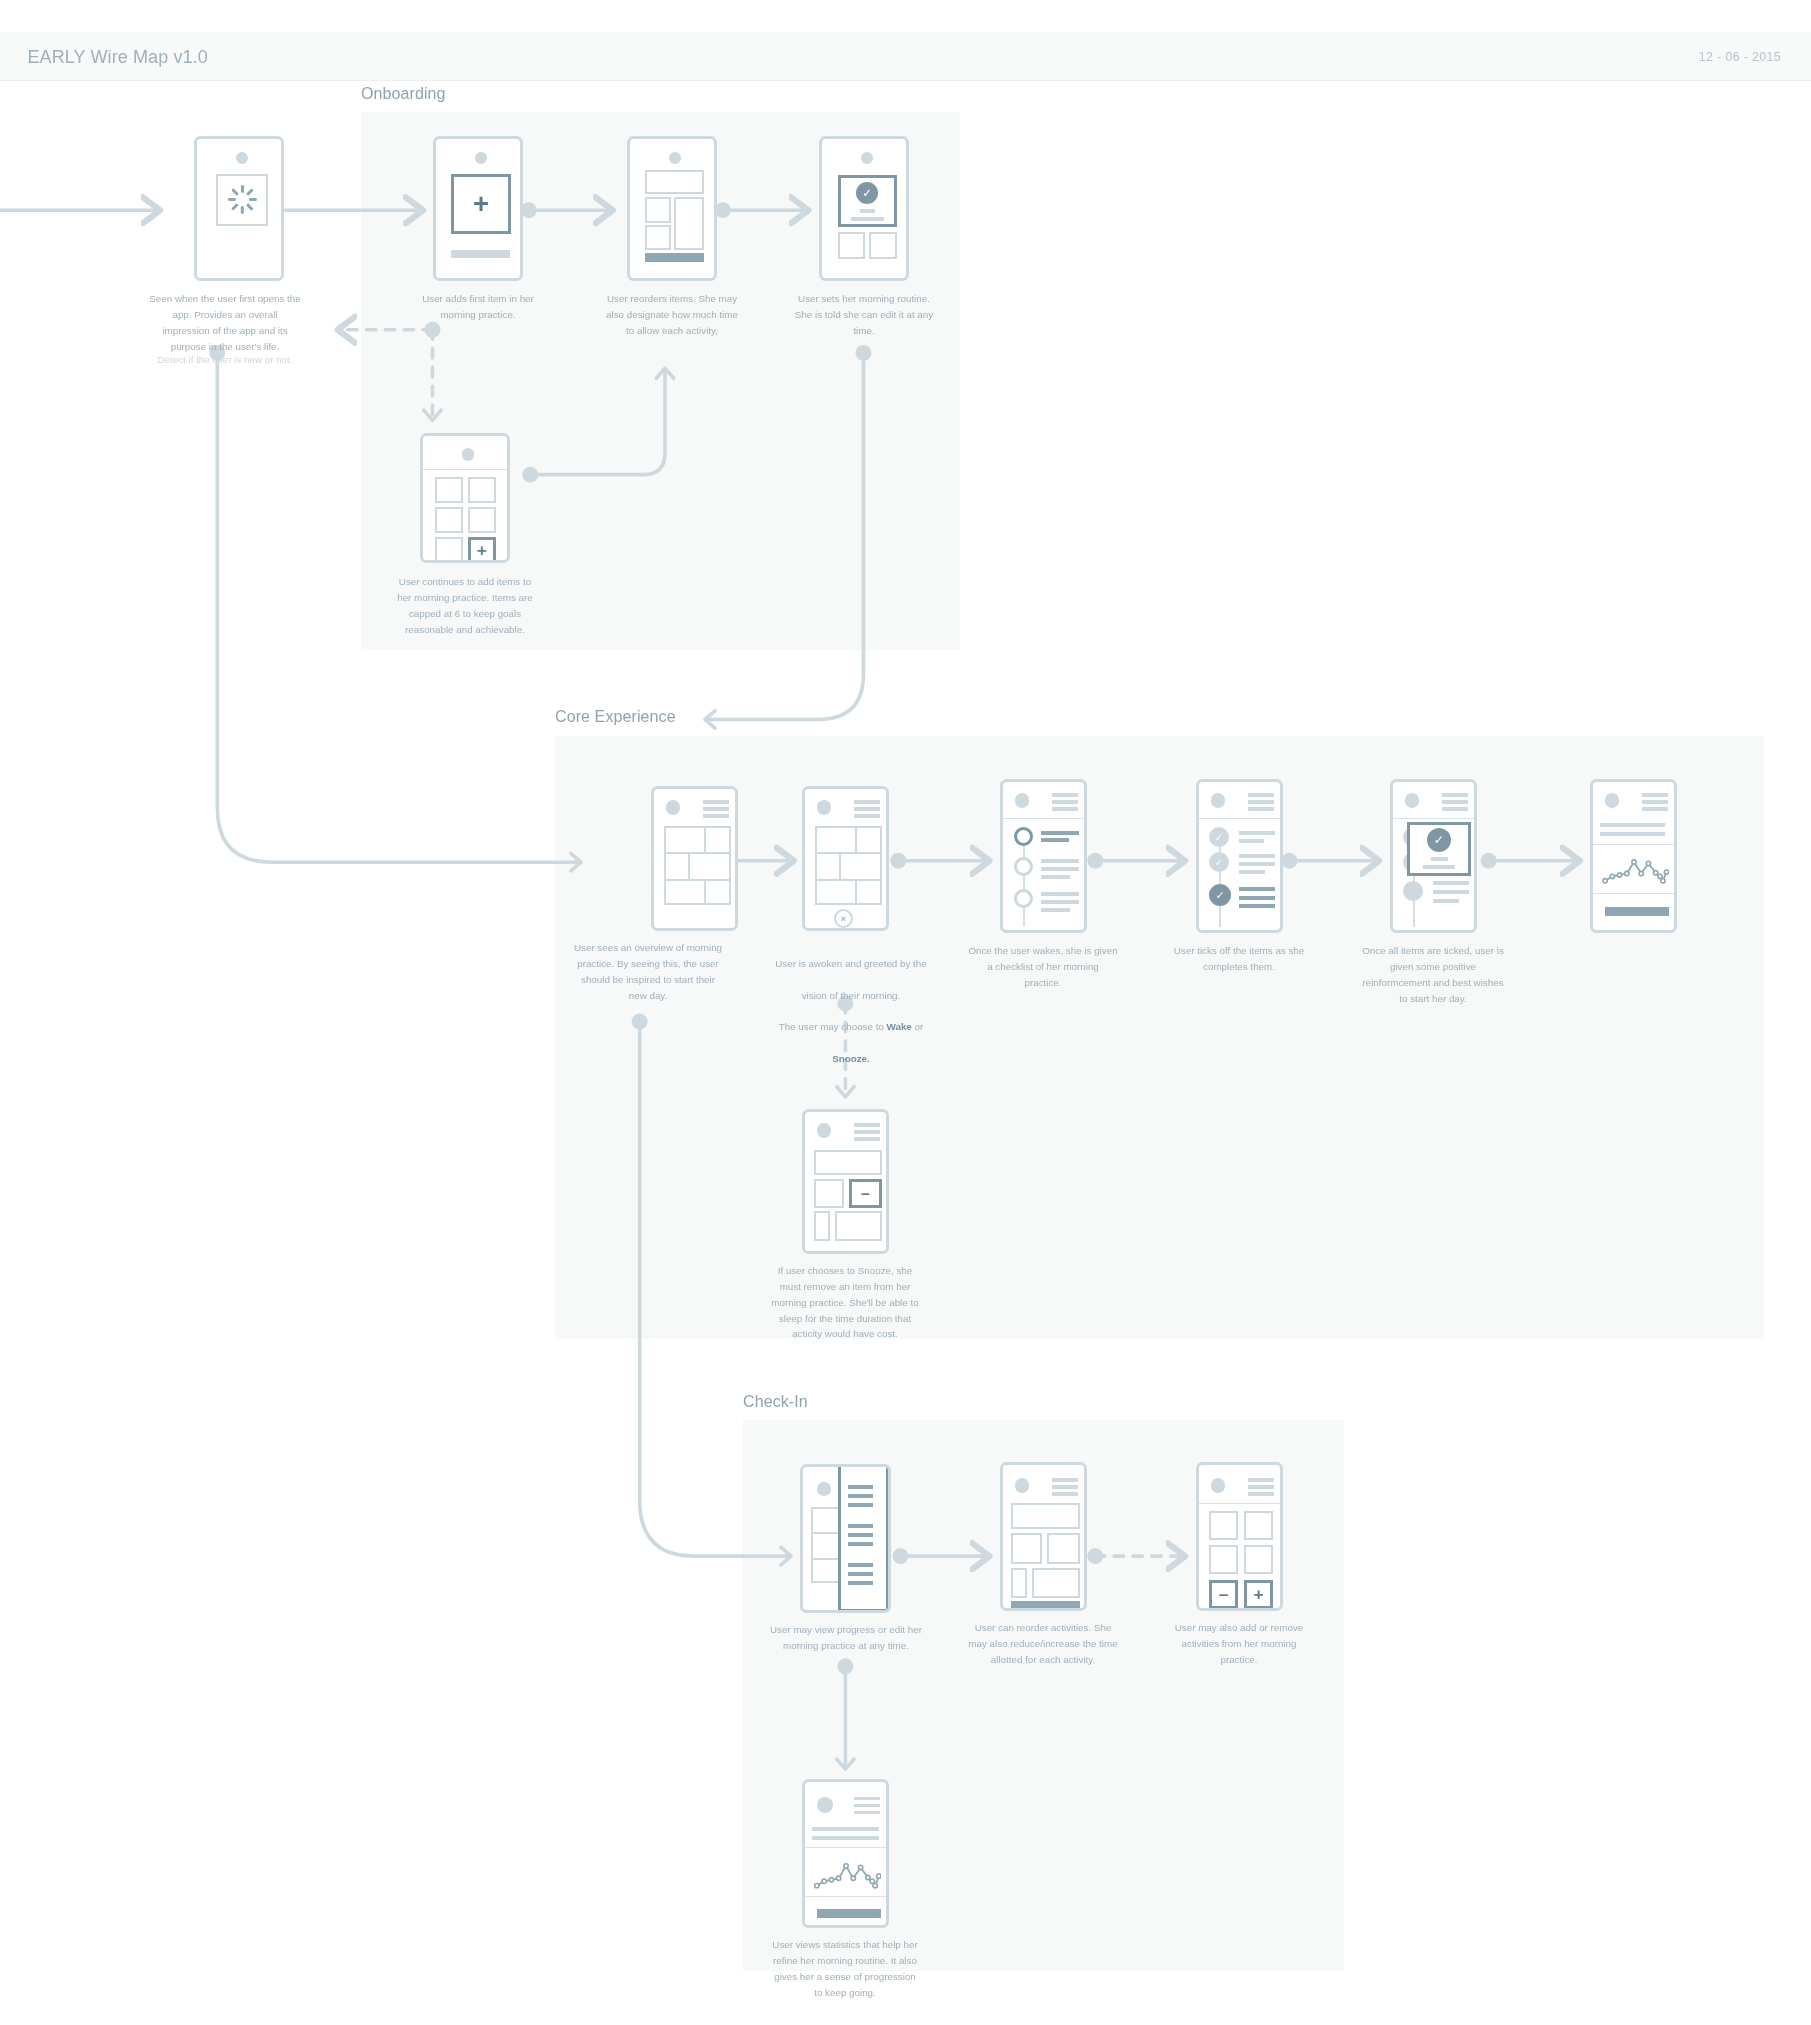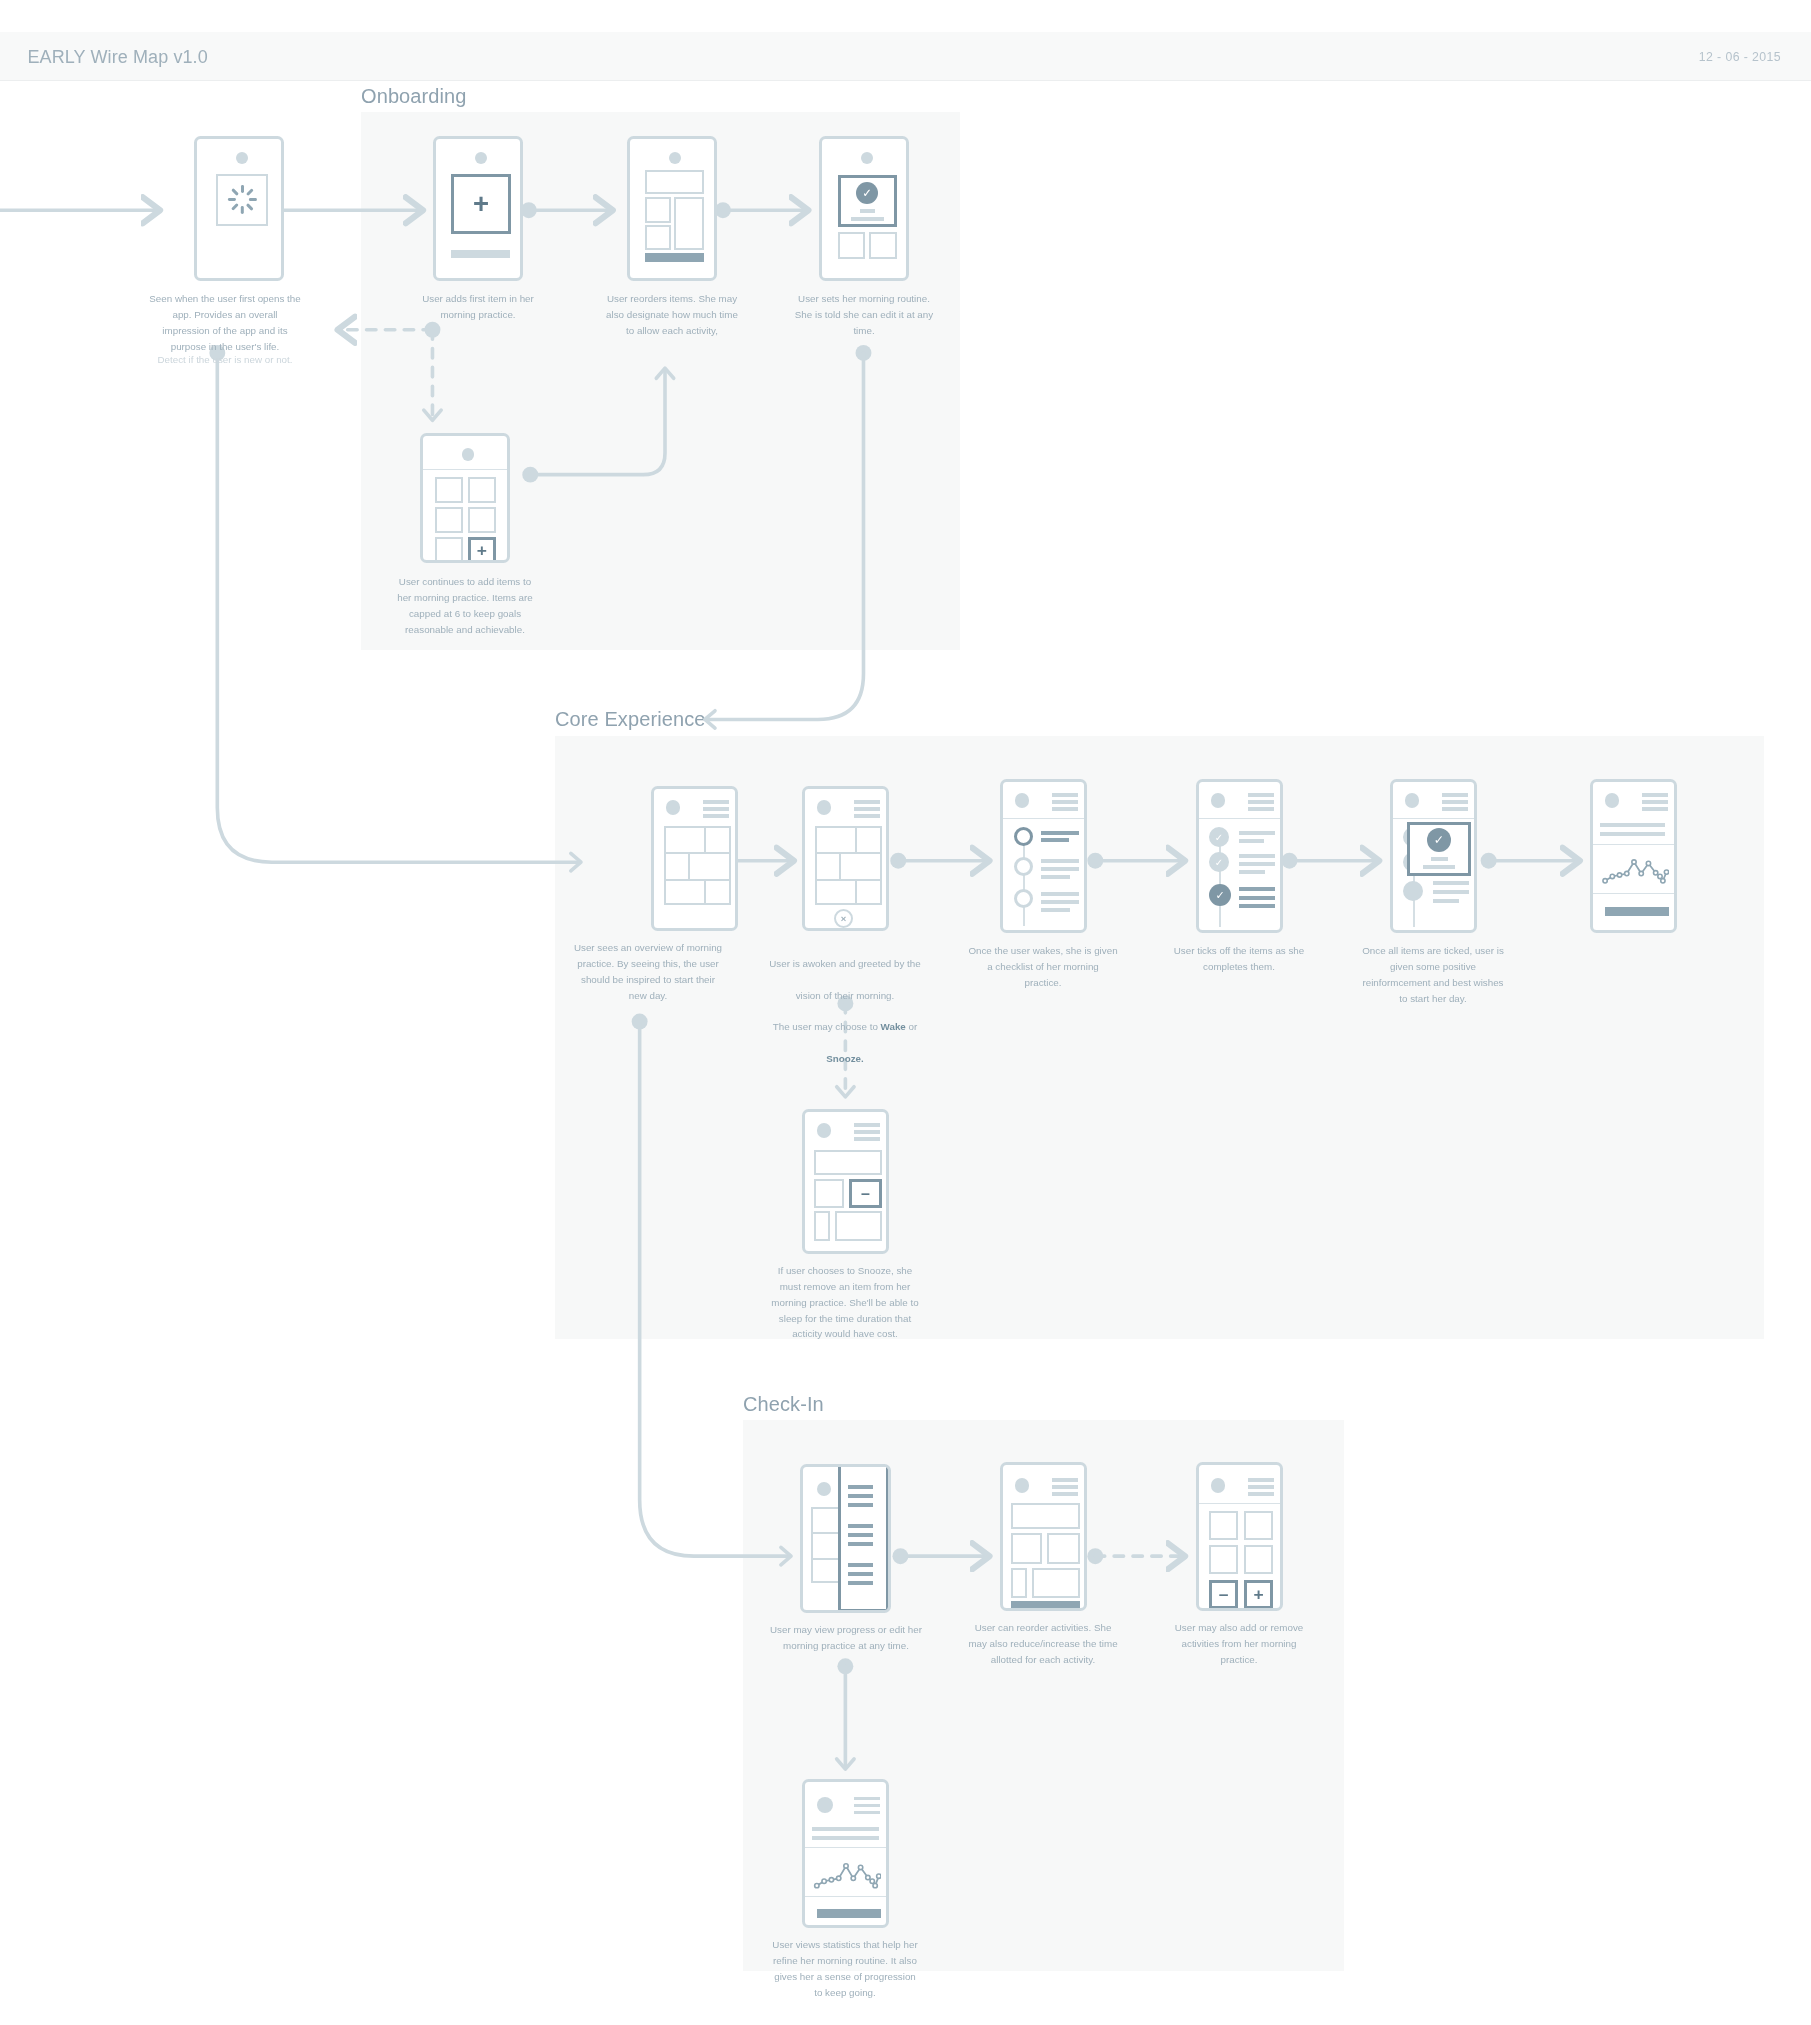--- a/index.html
+++ b/index.html
@@ -23,21 +23,21 @@
     font-size:18px; color:#9fb0bb; letter-spacing:0.1px;
   }
   #topbar .date{
     position:absolute; right:30px; top:18px;
     font-size:12.3px; color:#b6c3cc; letter-spacing:0.4px;
   }
 
   
   .band{ position:absolute; background:#f7f8f8; }
   .band-label{
-    position:absolute; font-size:20px; color:#8fa2af; letter-spacing:0.1px;
+    position:absolute; font-size:16px; color:#8fa2af; letter-spacing:0.1px;
   }
 
   
   #wires{ position:absolute; left:0; top:0; width:1811px; height:2025px; pointer-events:none; }
 
   
   .node{ position:absolute; }
   .phone{
     position:relative;
     border:3.6px solid #cdd9df;
@@ -283,21 +283,21 @@
     <div class="box" style="left:10px; top:37px; width:67px; height:79px;"></div>
     <div class="bar" style="left:50px; top:37px; width:2.2px; height:26px;"></div>
     <div class="bar" style="left:10px; top:63px; width:67px; height:2.2px;"></div>
     <div class="bar" style="left:34px; top:63px; width:2.2px; height:27px;"></div>
     <div class="bar" style="left:10px; top:90px; width:67px; height:2.2px;"></div>
     <div class="bar" style="left:50px; top:90px; width:2.2px; height:26px;"></div>
     <div class="circ" style="left:29px; top:120px; width:19px; height:19px; border-width:2.2px;
                 display:flex; align-items:center; justify-content:center;
                 color:#9fb0bb; font-size:9.4px; font-weight:bold;">×</div>
   </div>
-  <div class="caption" style="left:43px; top:154px;">
+  <div class="caption" style="left:49px; top:154px;">
     <span>User is awoken and greeted by the</span><br>
     <span>vision of their morning.</span><br>
     <span>The user may choose to </span><b>Wake</b><span> or</span><br>
     <b>Snooze.</b>
   </div>
 </div>
 
 <div class="node" style="left:1000px; top:779px;">
   <div class="phone" style="width:87px; height:154px;">
     <div class="dot" style="left:11.6px; top:11px; width:14.5px; height:14.5px;"></div>

